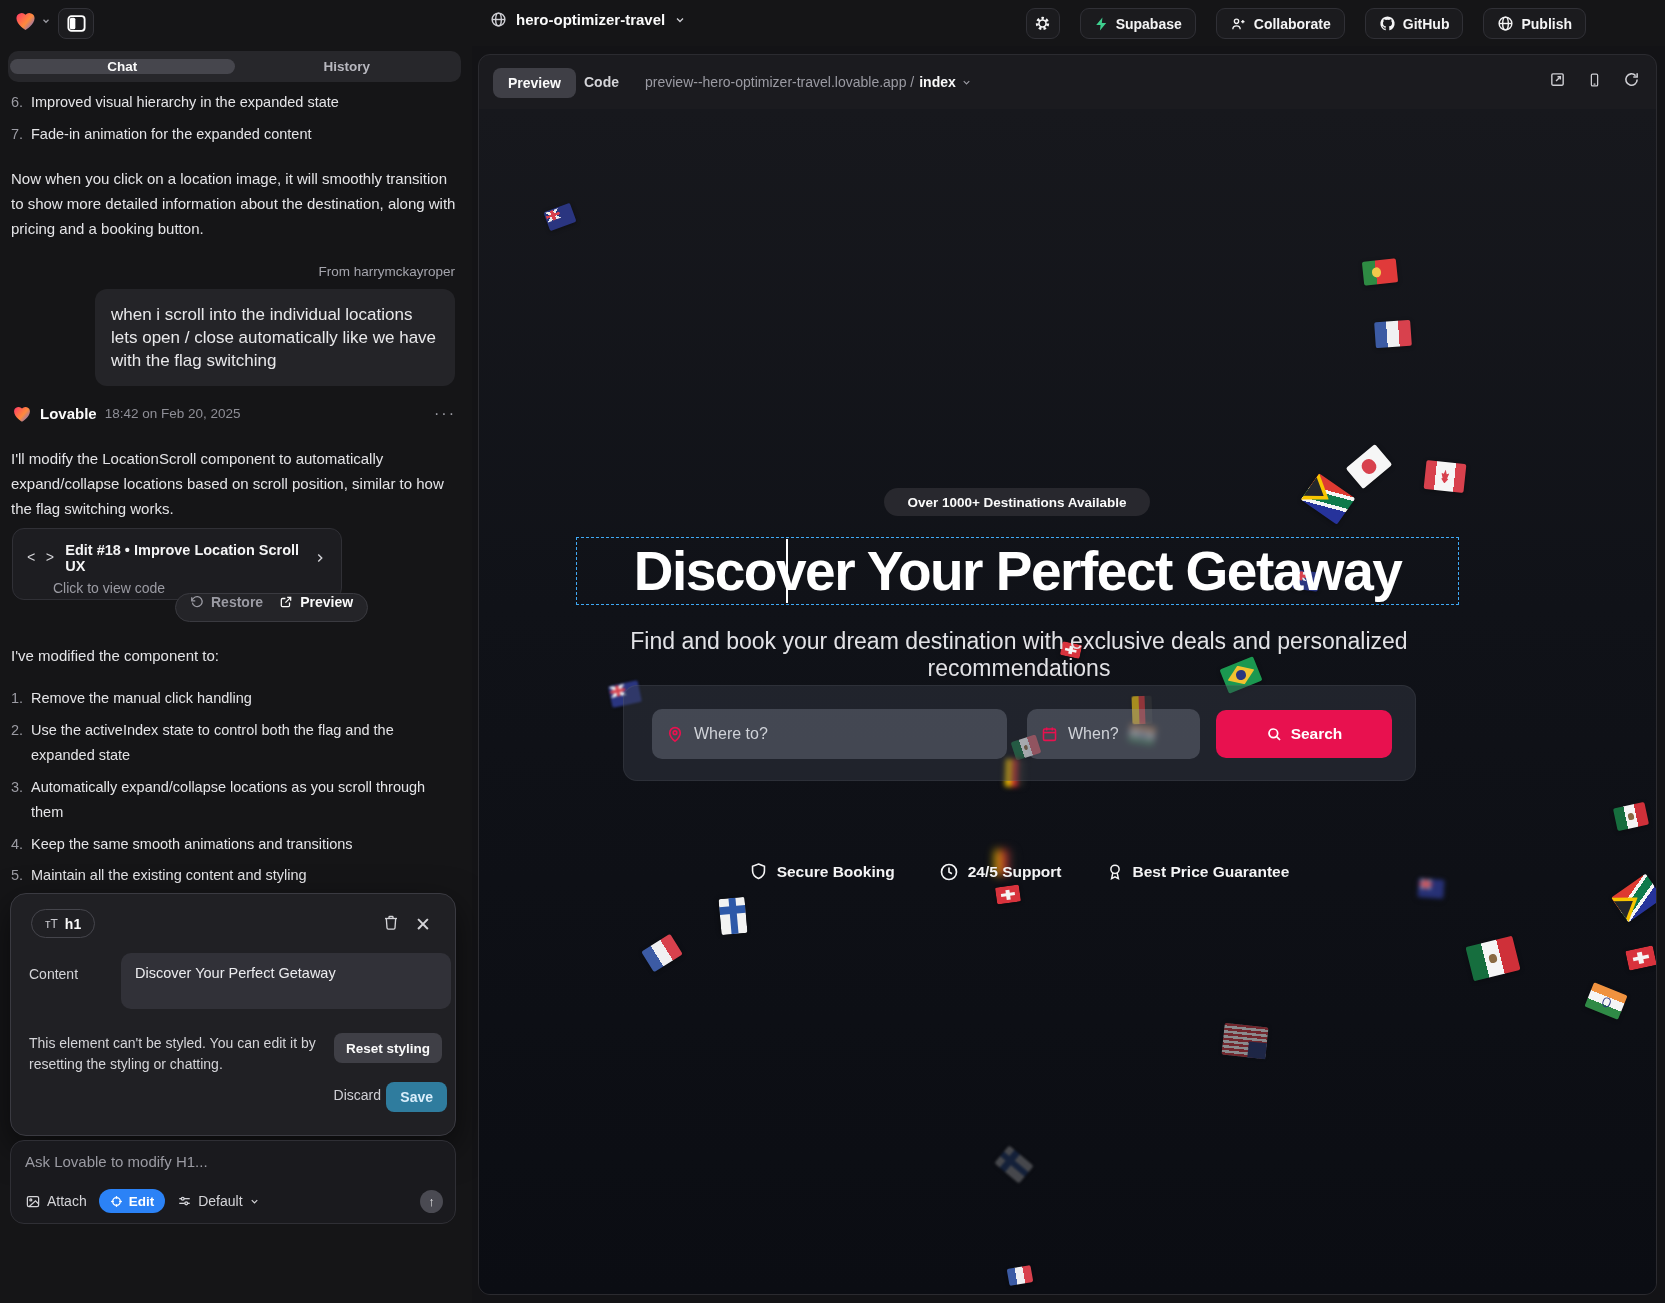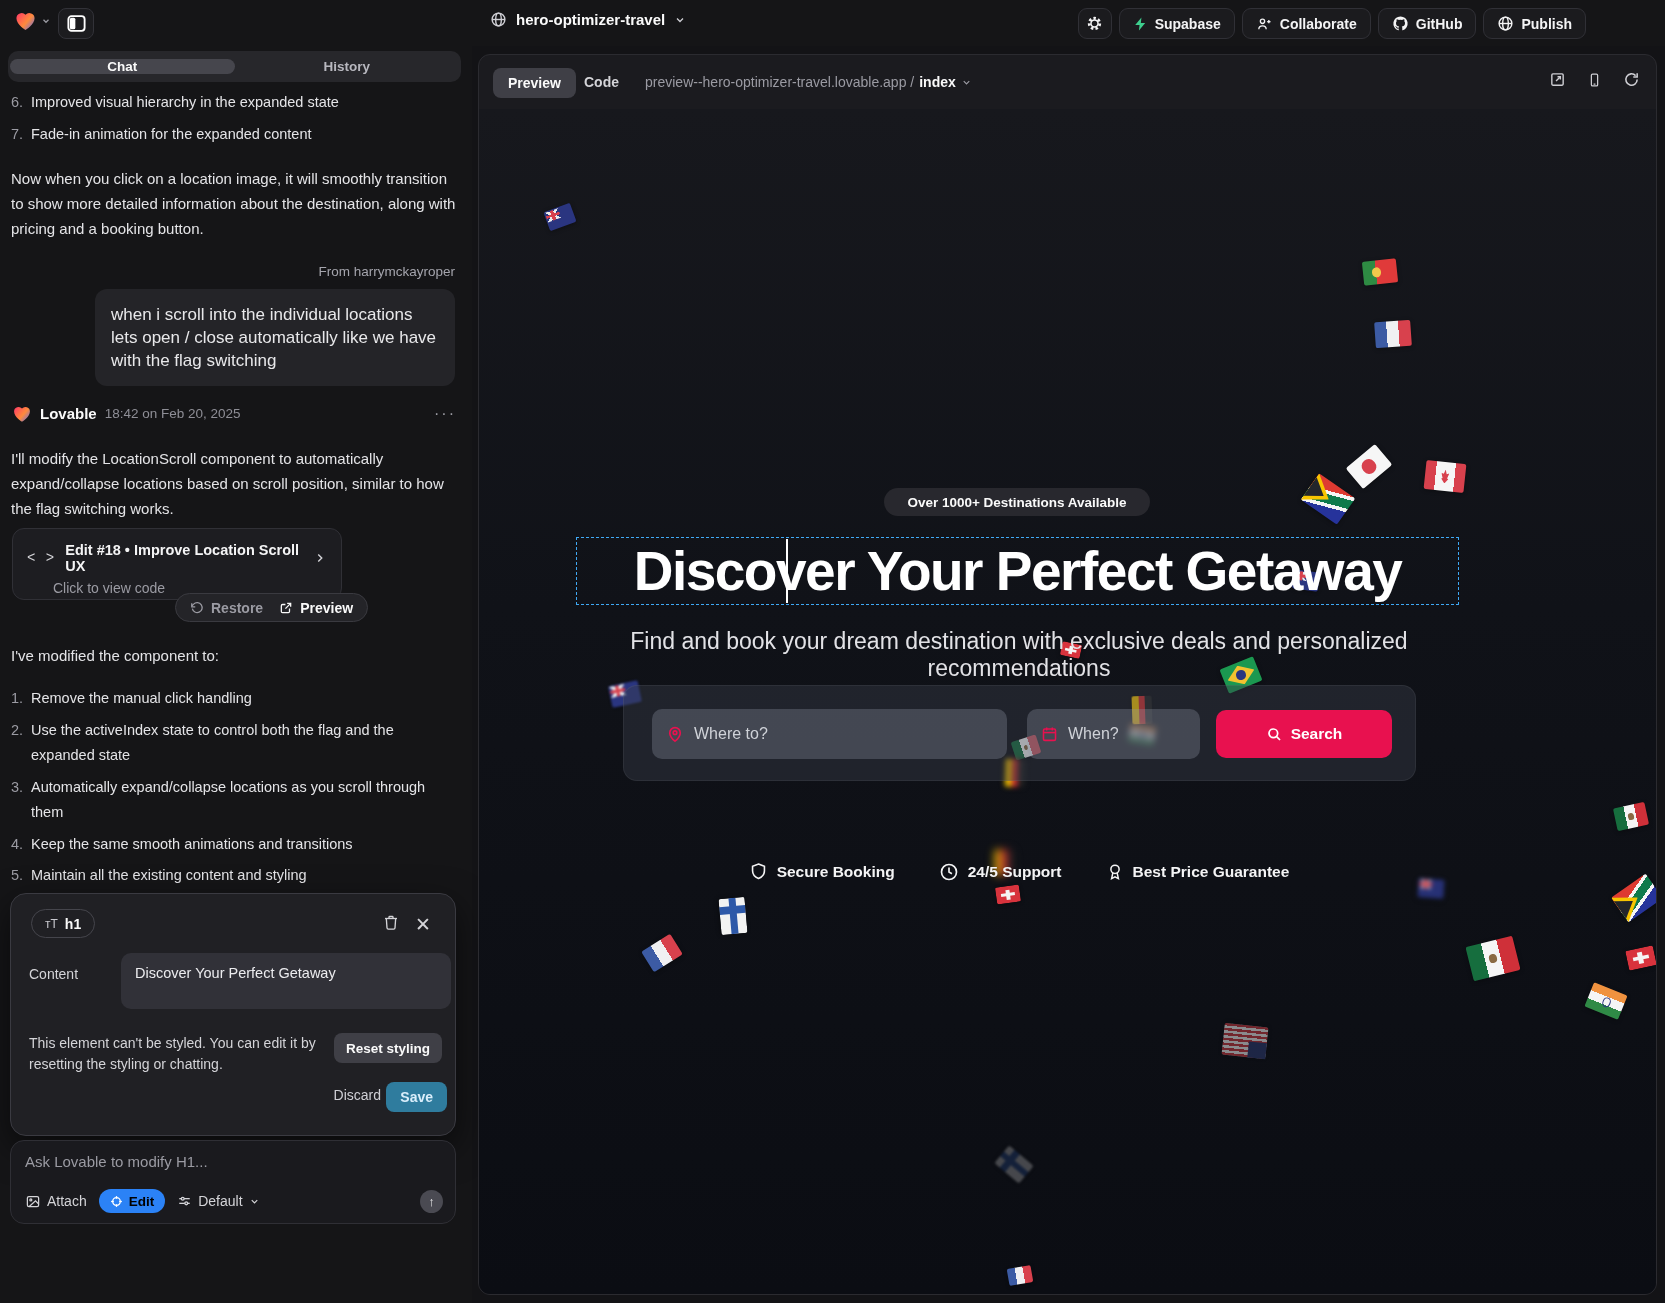--- a/index.html
+++ b/index.html
@@ -5,21 +5,21 @@
   * { margin:0; padding:0; box-sizing:border-box; }
   html,body { width:1665px; height:1303px; background:#131316; font-family:"Liberation Sans","DejaVu Sans",sans-serif; color:#e4e4e7; overflow:hidden; }
   svg { display:block; }
 
   
   #topbar { position:absolute; left:0; top:0; width:1665px; height:46px; background:#151517; }
   #logo-wrap { position:absolute; left:14px; top:10px; display:flex; align-items:center; gap:4px; cursor:pointer; }
   #panel-toggle { position:absolute; left:58px; top:8px; width:36px; height:31px; border:1px solid #323238; border-radius:8px; background:#1c1c1f; display:flex; align-items:center; justify-content:center; }
   #project { position:absolute; left:490px; top:11px; display:flex; align-items:center; gap:9px; }
   #project .pname { font-size:15px; font-weight:700; color:#fafafa; }
-  #topbar-right { position:absolute; right:79px; top:8px; display:flex; gap:7px; }
+  #topbar-right { position:absolute; right:79px; top:8px; display:flex; gap:20px; }
   .tbtn { height:31px; display:flex; align-items:center; gap:7px; padding:0 13px; background:#1b1b1e; border:1px solid #303036; border-radius:9px; color:#f4f4f5; font-size:14px; font-weight:600; cursor:pointer; }
   .tbtn.icon-only { width:34px; padding:0; justify-content:center; }
 
   
   #sidebar { position:absolute; left:0; top:46px; width:472px; bottom:0; background:#151517; }
   #tabbar { position:absolute; left:8px; top:5px; width:453px; height:31px; background:#27272b; border-radius:10px; padding:2px; display:flex;align-items:center; }
   .tab { flex:1; display:flex; align-items:center; justify-content:center; font-size:13.5px; font-weight:600; color:#b8b8bf; border-radius:8px; cursor:pointer; }
   .tab.active { background:#46464d; color:#fafafa; }
 
   .para { position:absolute; left:11px; width:445px; font-size:15px; line-height:25px; color:#e4e4e7; }
@@ -31,21 +31,21 @@
   #user-bubble { position:absolute; left:95px; top:243px; width:360px; background:#242428; border-radius:12px; padding:14px 16px; font-size:17px; line-height:23px; color:#e8e8ea; }
   #lovable-row { position:absolute; left:12px; top:358px; width:444px; display:flex; align-items:center; gap:8px; }
   #lovable-row .lname { font-size:15px; font-weight:700; color:#fafafa; }
   #lovable-row .ltime { font-size:13.5px; color:#8e8e96; }
   #lovable-row .lmenu { margin-left:auto; color:#9b9ba3; font-size:16px; letter-spacing:2px; cursor:pointer; }
   #edit-card { position:absolute; left:12px; top:482px; width:330px; height:72px; background:#1d1d21; border:1px solid #303036; border-radius:12px; padding:13px 14px 0 14px; cursor:pointer; }
   #edit-card .row1 { display:flex; align-items:center; gap:10px; }
   #edit-card .ec-title { font-size:14.5px; font-weight:600; color:#f4f4f5; flex:1; }
   #edit-card .code-glyph { font-family:"Liberation Mono","DejaVu Sans Mono",monospace; font-size:14px; color:#d4d4d8; letter-spacing:1px; }
   #edit-card .ec-sub { margin-left:26px; margin-top:6px; font-size:14px; color:#9b9ba3; }
-  #restore-pill { position:absolute; left:175px; top:547px; height:29px; display:flex; align-items:center; gap:16px; padding:0 14px; background:#242428; border:1px solid #3a3a40; border-radius:999px; }
+  #restore-pill { position:absolute; left:175px; top:547px; height:29px; display:flex; align-items:flex-start; gap:16px; padding:0 14px; background:#242428; border:1px solid #3a3a40; border-radius:999px; }
   #restore-pill .rlabel { display:flex; align-items:center; gap:7px; font-size:14px; font-weight:600; color:#9b9ba3; cursor:pointer; }
   #restore-pill .plabel { display:flex; align-items:center; gap:7px; font-size:14px; font-weight:600; color:#fafafa; cursor:pointer; }
   #steps-wrap { position:absolute; left:0; top:640px; width:456px; }
 
   
   #editor-panel { position:absolute; left:10px; top:847px; width:446px; height:243px; background:#202024; border:1px solid #3a3a41; border-radius:16px; box-shadow:0 12px 34px rgba(0,0,0,.55); }
   #tag-pill { position:absolute; left:20px; top:15px; height:29px; display:flex; align-items:center; gap:7px; padding:0 13px; border:1px solid #45454c; border-radius:999px; color:#fafafa; }
   #tag-pill .ticon { font-size:12px; color:#c9c9cf; }
   #tag-pill .tname { font-size:14px; font-weight:600; }
   #panel-trash { position:absolute; right:56px; top:20px; cursor:pointer; }
@@ -56,21 +56,21 @@
   #reset-btn { position:absolute; right:13px; top:139px; height:30px; padding:0 12px; background:#3f3f46; border:none; border-radius:8px; color:#fafafa; font-size:13.5px; font-weight:600; cursor:pointer; }
   #discard-btn { position:absolute; right:74px; top:193px; font-size:14px; color:#cfcfd5; background:none; border:none; cursor:pointer; }
   #save-btn { position:absolute; right:8px; top:188px; height:30px; padding:0 14px; background:#2f7c9e; border:none; border-radius:8px; color:#d9eefb; font-size:14px; font-weight:600; cursor:pointer; }
 
   
   #chat-input { position:absolute; left:10px; top:1094px; width:446px; height:84px; background:#1a1a1e; border:1px solid #2f2f35; border-radius:14px; }
   #chat-input input { position:absolute; left:14px; top:12px; width:400px; background:transparent; border:none; outline:none; color:#e4e4e7; font-size:15px; font-family:inherit; }
   #chat-input input::placeholder { color:#9b9ba3; }
   #ci-row { position:absolute; left:14px; bottom:10px; right:12px; display:flex; align-items:center; gap:12px; }
   .ci-item { display:flex; align-items:center; gap:6px; font-size:14px; color:#d4d4d8; cursor:pointer; }
-  #edit-pill { display:flex; align-items:center; gap:6px; height:24px; padding:0 11px; background:#2b82f6; border-radius:999px; color:#000000; font-size:13.5px; font-weight:600; cursor:pointer;text-align:right; }
+  #edit-pill { display:flex; align-items:center; gap:6px; height:24px; padding:0 11px; background:#2b82f6; border-radius:999px; color:#ffffff; font-size:13.5px; font-weight:600; cursor:pointer;text-align:right; }
   #send-btn { margin-left:auto; width:23px; height:23px; border-radius:50%; background:#4a4a52; color:#ececef; display:flex; align-items:center; justify-content:center; font-size:13px; cursor:pointer; }
 
   
   #pane { position:absolute; left:478px; top:54px; width:1179px; height:1241px; background:#1b1b1f; border:1px solid #2b2b30; border-radius:12px; overflow:hidden; }
   #pane-toolbar { position:absolute; left:0; top:0; right:0; height:54px; display:flex; align-items:center; }
   #pv-tab { position:absolute; left:14px; top:13px; height:30px; padding:0 15px; background:#3f3f46; border-radius:8px; color:#fafafa; font-size:14px; font-weight:600; display:flex; align-items:center; cursor:pointer; }
   #code-tab { position:absolute; left:105px; top:19px; color:#d4d4d8; font-size:14px; font-weight:600; cursor:pointer; }
   #url-row { position:absolute; left:166px; top:19px; display:flex; align-items:center; gap:5px; font-size:14px; color:#9b9ba3; cursor:pointer; }
   #url-row .path { color:#fafafa; font-weight:600; }
   #pane-icons { position:absolute; right:16px; top:16px; display:flex; gap:21px; color:#cdcdd2; }

